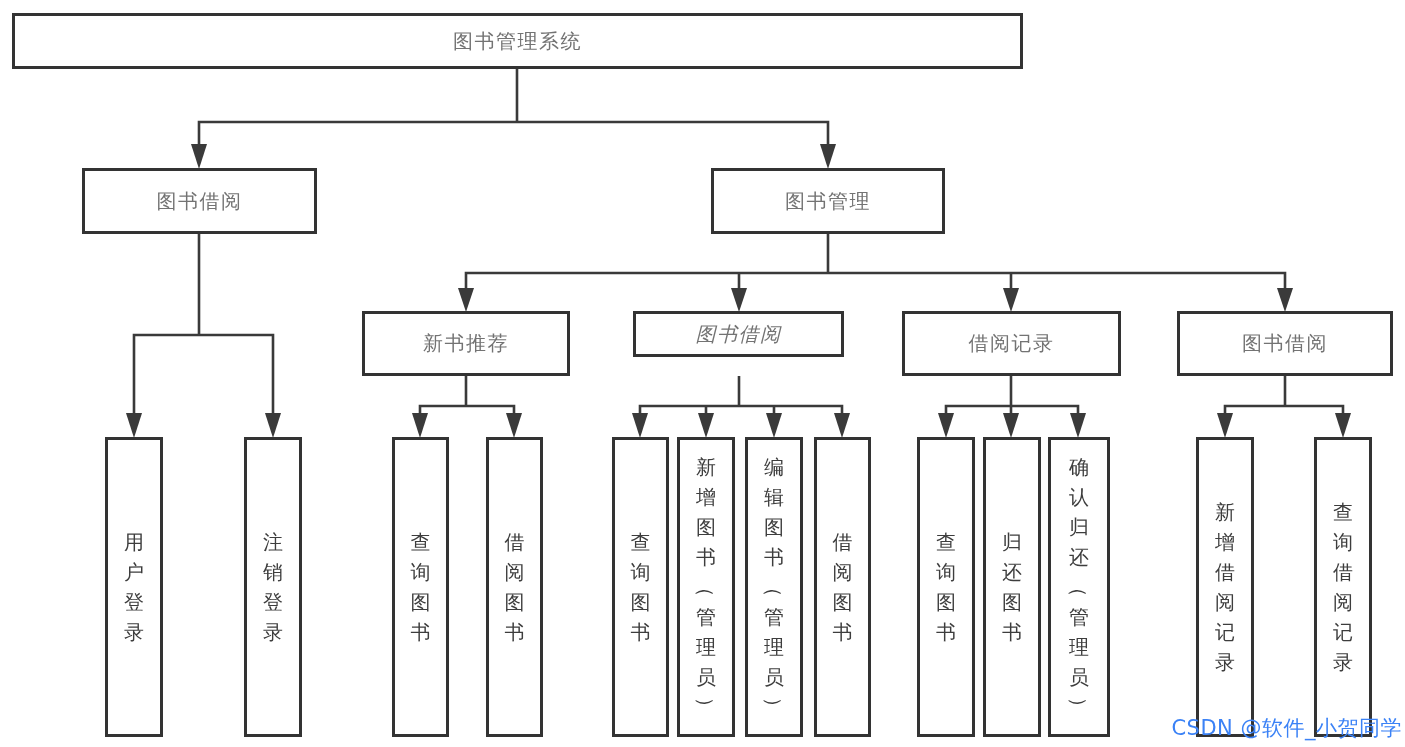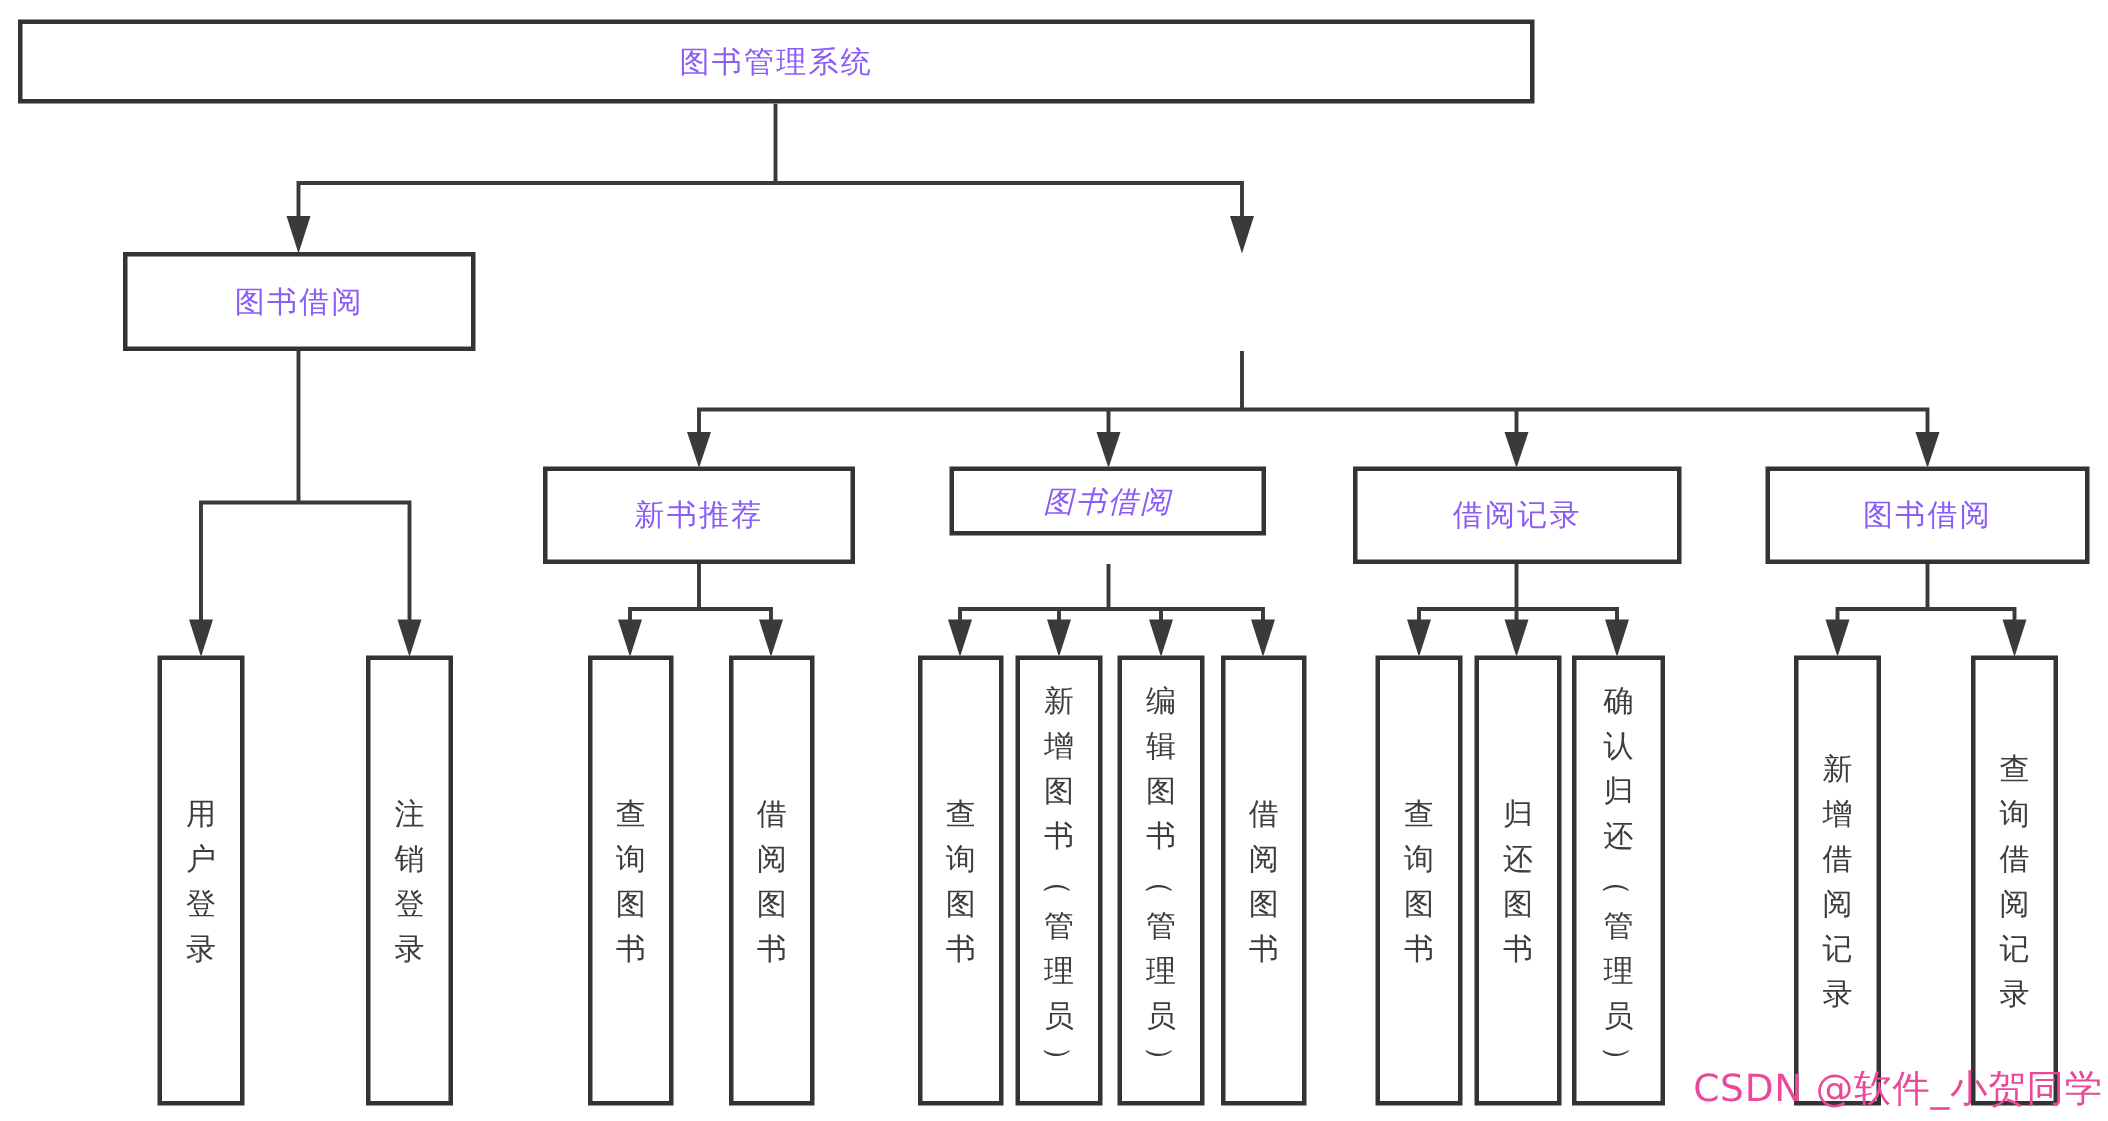--- a/index.html
+++ b/index.html
@@ -16,38 +16,38 @@
     box-sizing:border-box;
     border:3px solid #333333;
     background:#ffffff;
     display:flex;align-items:center;justify-content:center;
     color:#3d3d3d;
   }
   .hbox .lbl{
     font-size:20px;
     letter-spacing:1.5px;
     white-space:nowrap;
-    color:#8b5cf6;
+    color:#737373;
   }
   .vbox{flex-direction:column;}
   .vchar{
     display:block;
     height:30px;line-height:30px;
     width:100%;
     text-align:center;
     font-size:20px;
     color:#3d3d3d;
   }
   .vchar.rot{transform:rotate(90deg);}
   #watermark{
     position:absolute;
     right:3px;bottom:5px;
-    font-size:25px;
+    font-size:21px;
     letter-spacing:0.5px;
-    color:#ec4899;
+    color:#3b82f6;
     white-space:nowrap;
   }
 </style>
 </head>
 <body>
 
 <div id="canvas">
 
   <svg id="connectors" width="1405" height="747" viewBox="0 0 1405 747">
     <g stroke="#3a3a3a" stroke-width="2.6" fill="none" stroke-linejoin="miter">
@@ -89,20 +89,23 @@
     </g>
   </svg>
 
   <div class="node hbox" style="left:12px;top:13px;width:1011px;height:56px;">
     <span class="lbl">图书管理系统</span>
   </div>
 
   <div class="node hbox" style="left:82px;top:168px;width:235px;height:66px;">
     <span class="lbl">图书借阅</span>
   </div>
+  <div class="node hbox" style="left:711px;top:168px;width:234px;height:66px;">
+    <span class="lbl">图书管理</span>
+  </div>
 
   <div class="node hbox" style="left:362px;top:311px;width:208px;height:65px;">
     <span class="lbl">新书推荐</span>
   </div>
   <div class="node hbox" style="left:633px;top:311px;width:211px;height:46px;font-style:italic;">
     <span class="lbl">图书借阅</span>
   </div>
   <div class="node hbox" style="left:902px;top:311px;width:219px;height:65px;">
     <span class="lbl">借阅记录</span>
   </div>

